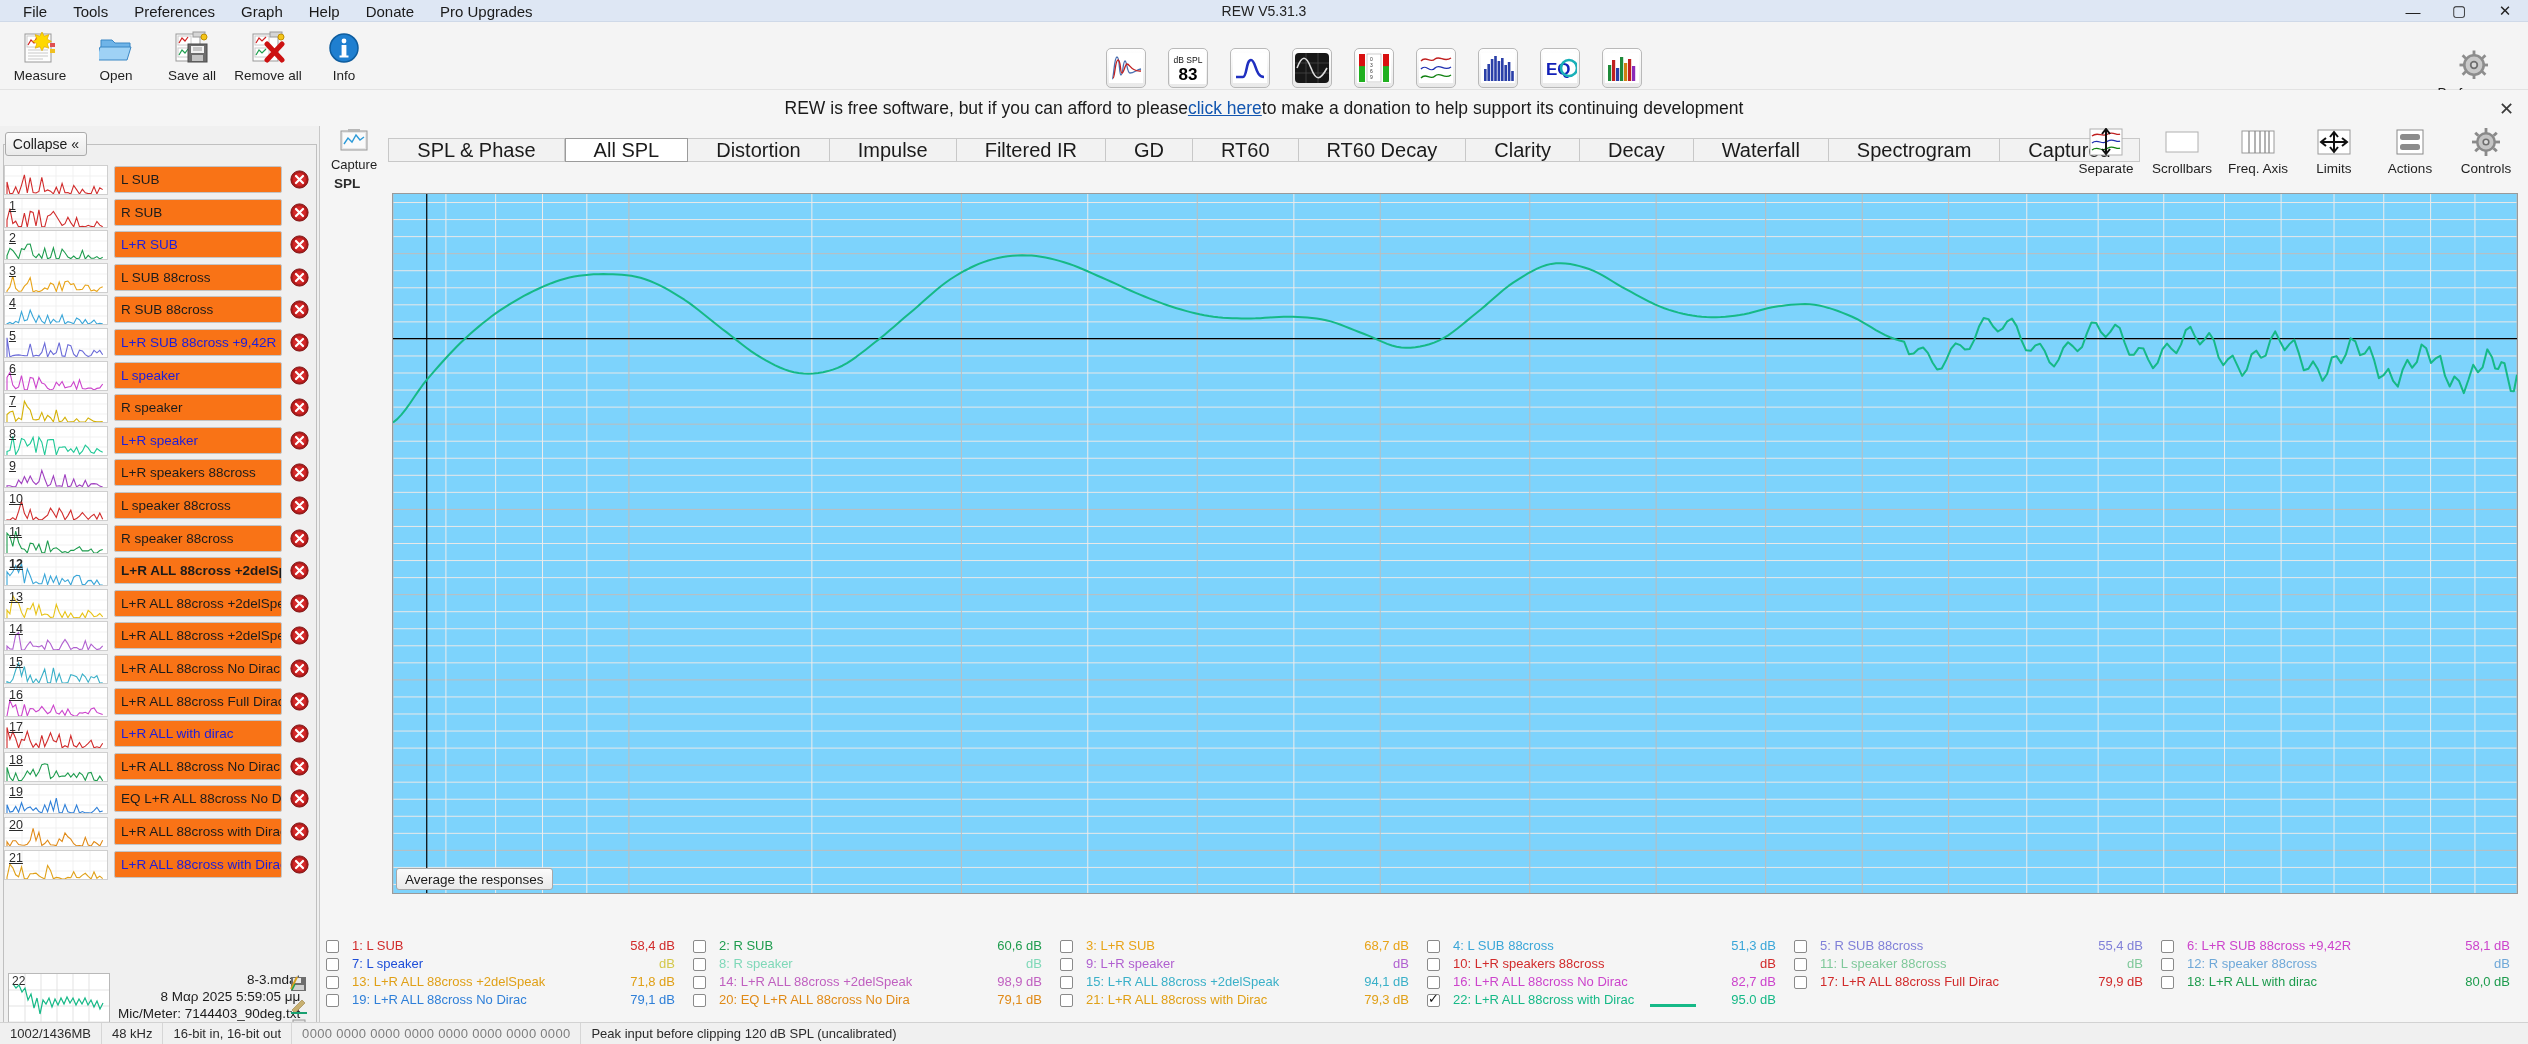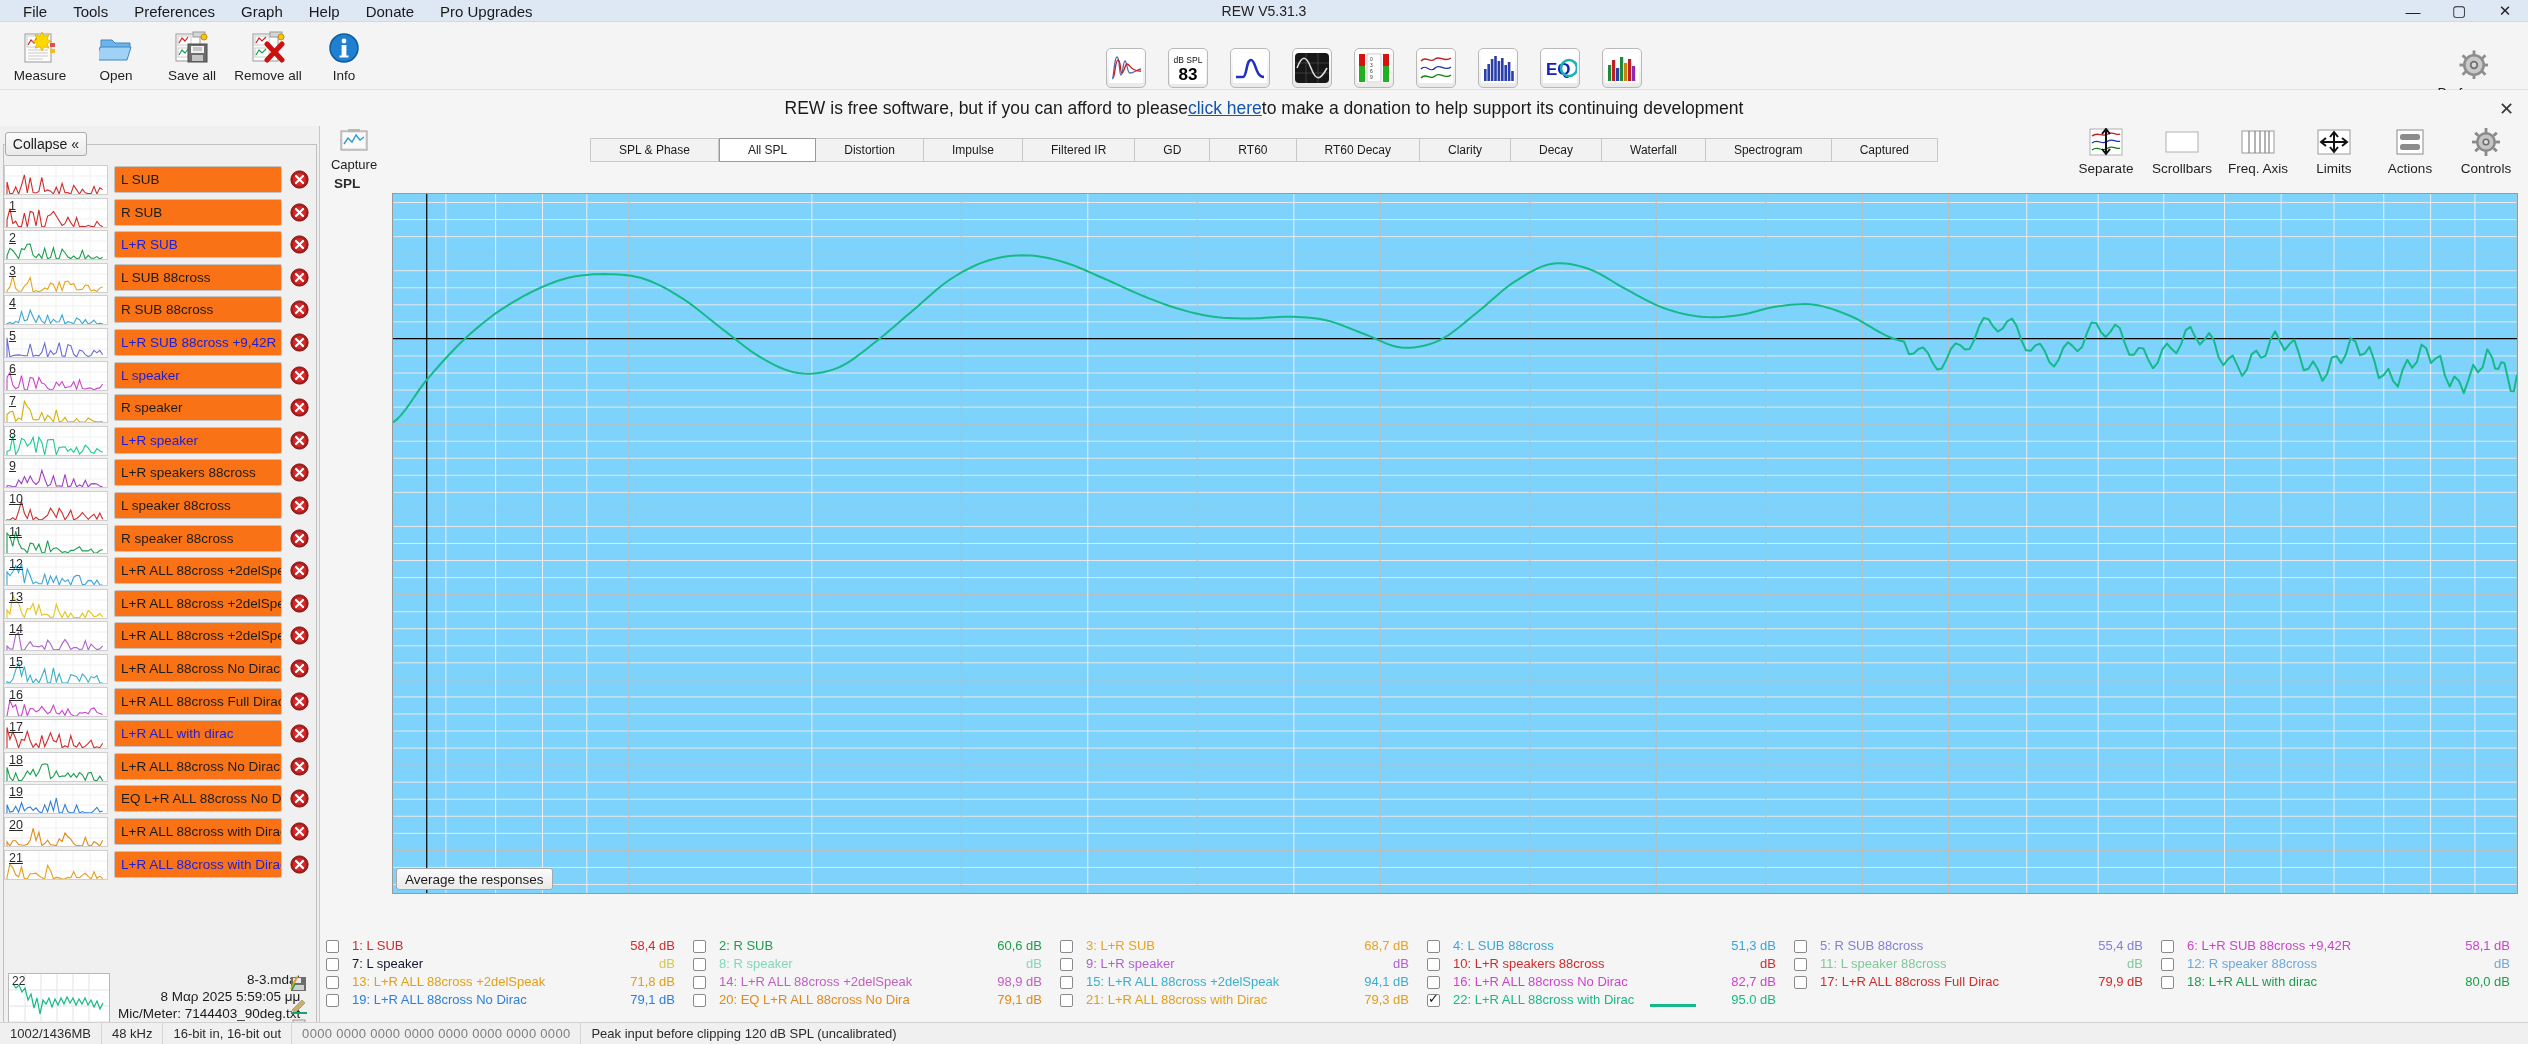--- a/index.html
+++ b/index.html
@@ -81,21 +81,21 @@
     position: absolute; right: 14px; top: 8px; font-size: 18px; color: #3a3a3a; cursor: default;
   }
 
   
   .tabstrip {
     position: absolute; top: 137px; left: 0; width: 2528px; height: 26px;
     display: flex; justify-content: center; align-items: center;
   }
   .tab {
     height: 24px; padding: 0 28px; display:flex; align-items:center;
-    font-size: 12px; color: #1b1b1b; border: 1px solid #c8c8c8;
+    font-size: 20px; color: #1b1b1b; border: 1px solid #c8c8c8;
     border-left-width: 0; background: #f2f2f2; cursor: default;
   }
   .tab:first-child { border-left-width: 1px; }
   .tab.active { background: #ffffff; border: 1px solid #9b9b9b; font-weight: normal; }
 
   
   .leftpanel {
     position: absolute; top: 126px; left: 0; width: 320px; bottom: 22px;
     background: #f0f0f0; border-right: 1px solid #c8c8c8; overflow: hidden;
   }
@@ -786,21 +786,21 @@
     </div>
     <div class="meas-name">R speaker 88cross</div>
     <div class="del-btn">
       <svg width="19" height="19" viewBox="0 0 19 19">
         <circle cx="9.5" cy="9.5" r="8.6" fill="#b01a1a" stroke="#7d0f0f"></circle>
         <circle cx="9.5" cy="9.5" r="6.4" fill="#d42a2a"></circle>
         <path d="M6,6 L13,13 M13,6 L6,13" stroke="#fff" stroke-width="2.2" stroke-linecap="round"></path>
       </svg>
     </div>
         </div>
-        <div class="meas-row" style="top: 429.2px; position: absolute; width: 320px;">
+        <div class="meas-row" style="top: 429.2px; position: absolute; width: 320px; font-weight: bold;">
     <div class="thumb">
       <svg width="102" height="30" viewBox="0 0 102 30">
         <g stroke="#ededed" stroke-width=".8">
           <line x1="17" y1="0" x2="17" y2="30"></line>
                 <line x1="34" y1="0" x2="34" y2="30"></line>
           <line x1="51" y1="0" x2="51" y2="30"></line>
                 <line x1="68" y1="0" x2="68" y2="30"></line>
           <line x1="85" y1="0" x2="85" y2="30"></line>
           <line x1="0" y1="10" x2="102" y2="10"></line>
                 <line x1="0" y1="20" x2="102" y2="20"></line>
@@ -1314,21 +1314,21 @@
         </div>
         <div class="lg-item">
       <div class="lg-cb"></div>
       <span class="lg-name" style="color:#cc44cc">6: L+R SUB 88cross +9,42R</span>
 
       <span class="lg-spacer"></span>
       <span class="lg-val" style="color:#cc44cc">58,1 dB</span>
         </div>
         <div class="lg-item">
       <div class="lg-cb"></div>
-      <span class="lg-name" style="color:#0f172a">7: L speaker</span>
+      <span class="lg-name" style="color:#1d4ed8">7: L speaker</span>
 
       <span class="lg-spacer"></span>
       <span class="lg-val" style="color:#d4c84a">dB</span>
         </div>
         <div class="lg-item">
       <div class="lg-cb"></div>
       <span class="lg-name" style="color:#7fd8b8">8: R speaker</span>
 
       <span class="lg-spacer"></span>
       <span class="lg-val" style="color:#7fd8b8">dB</span>

